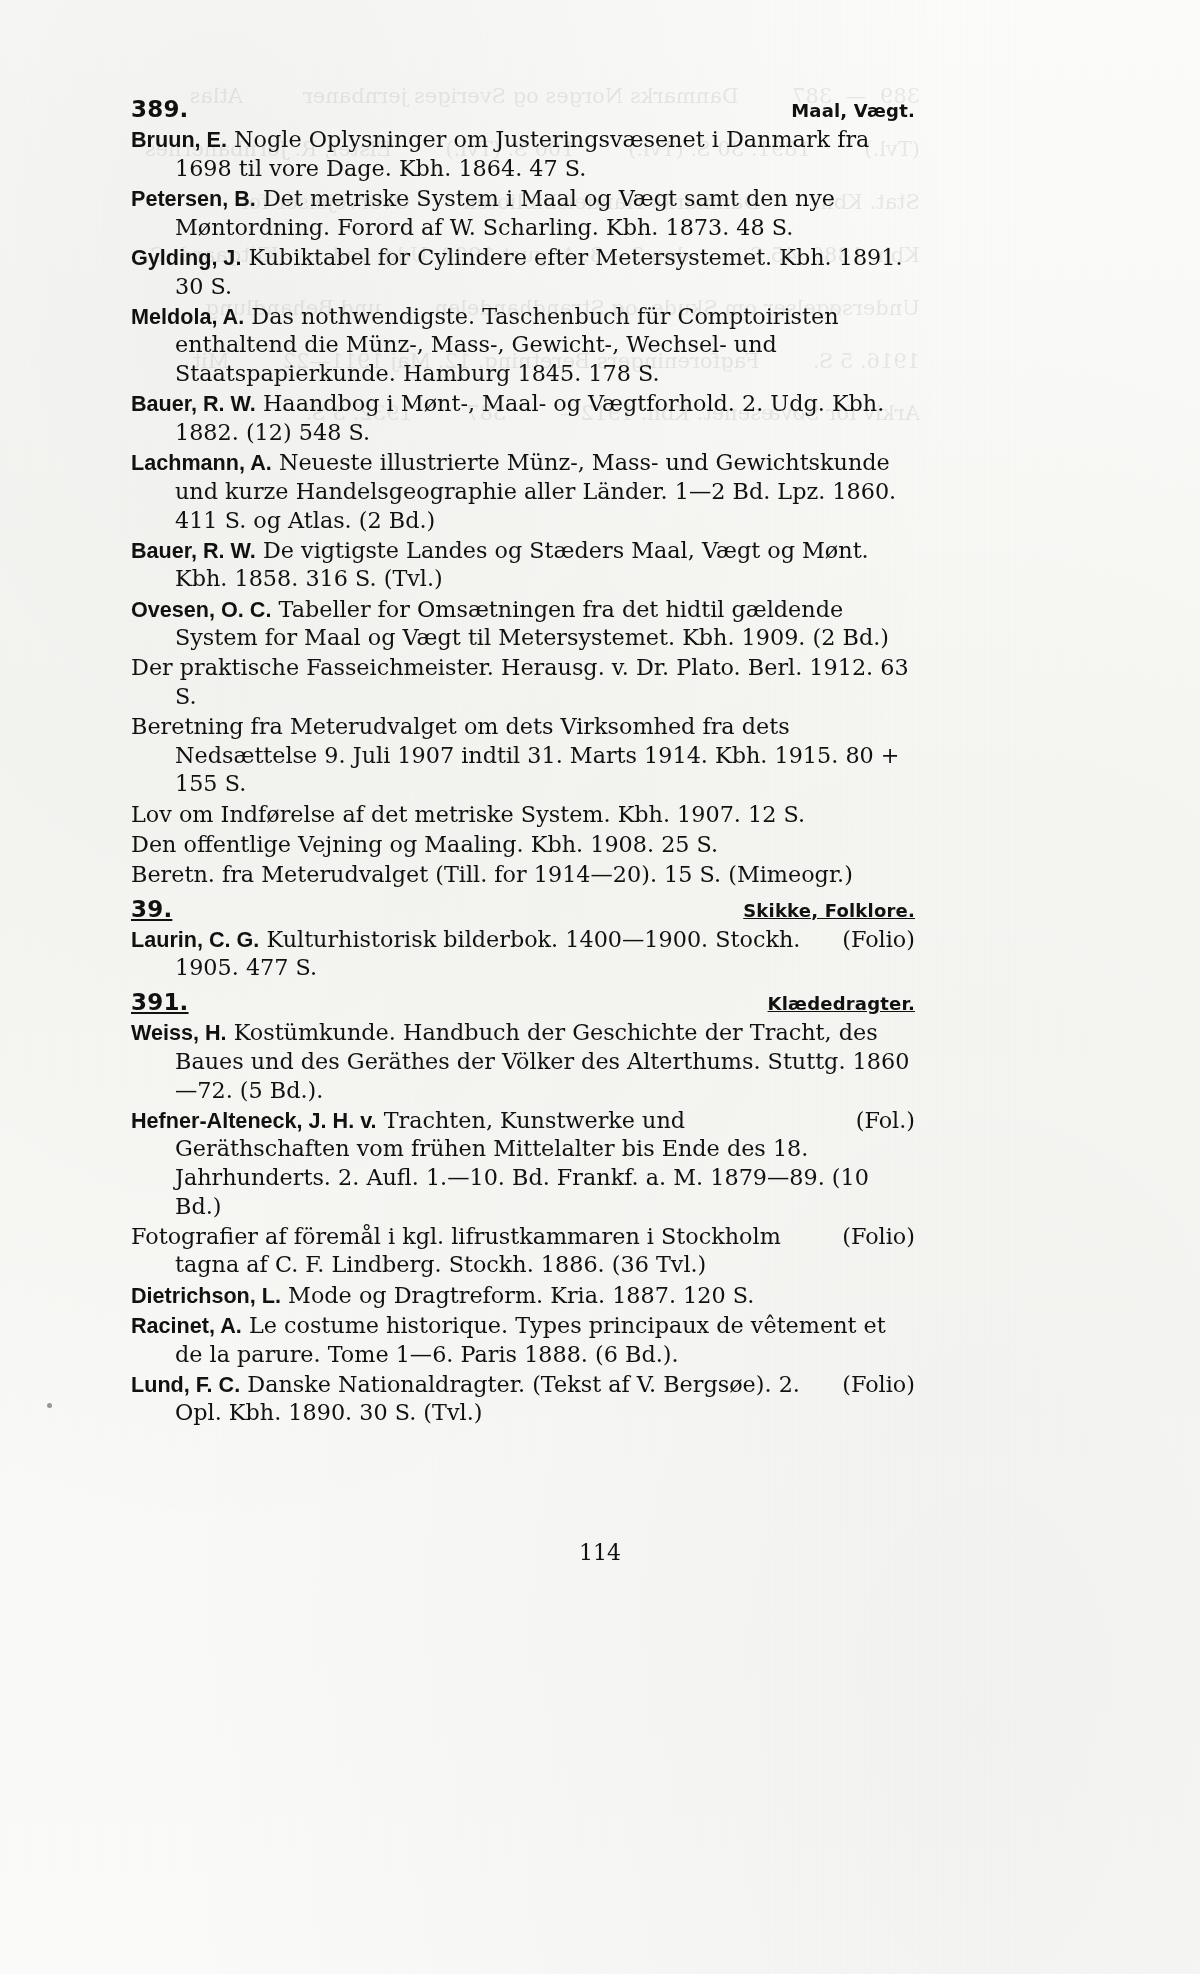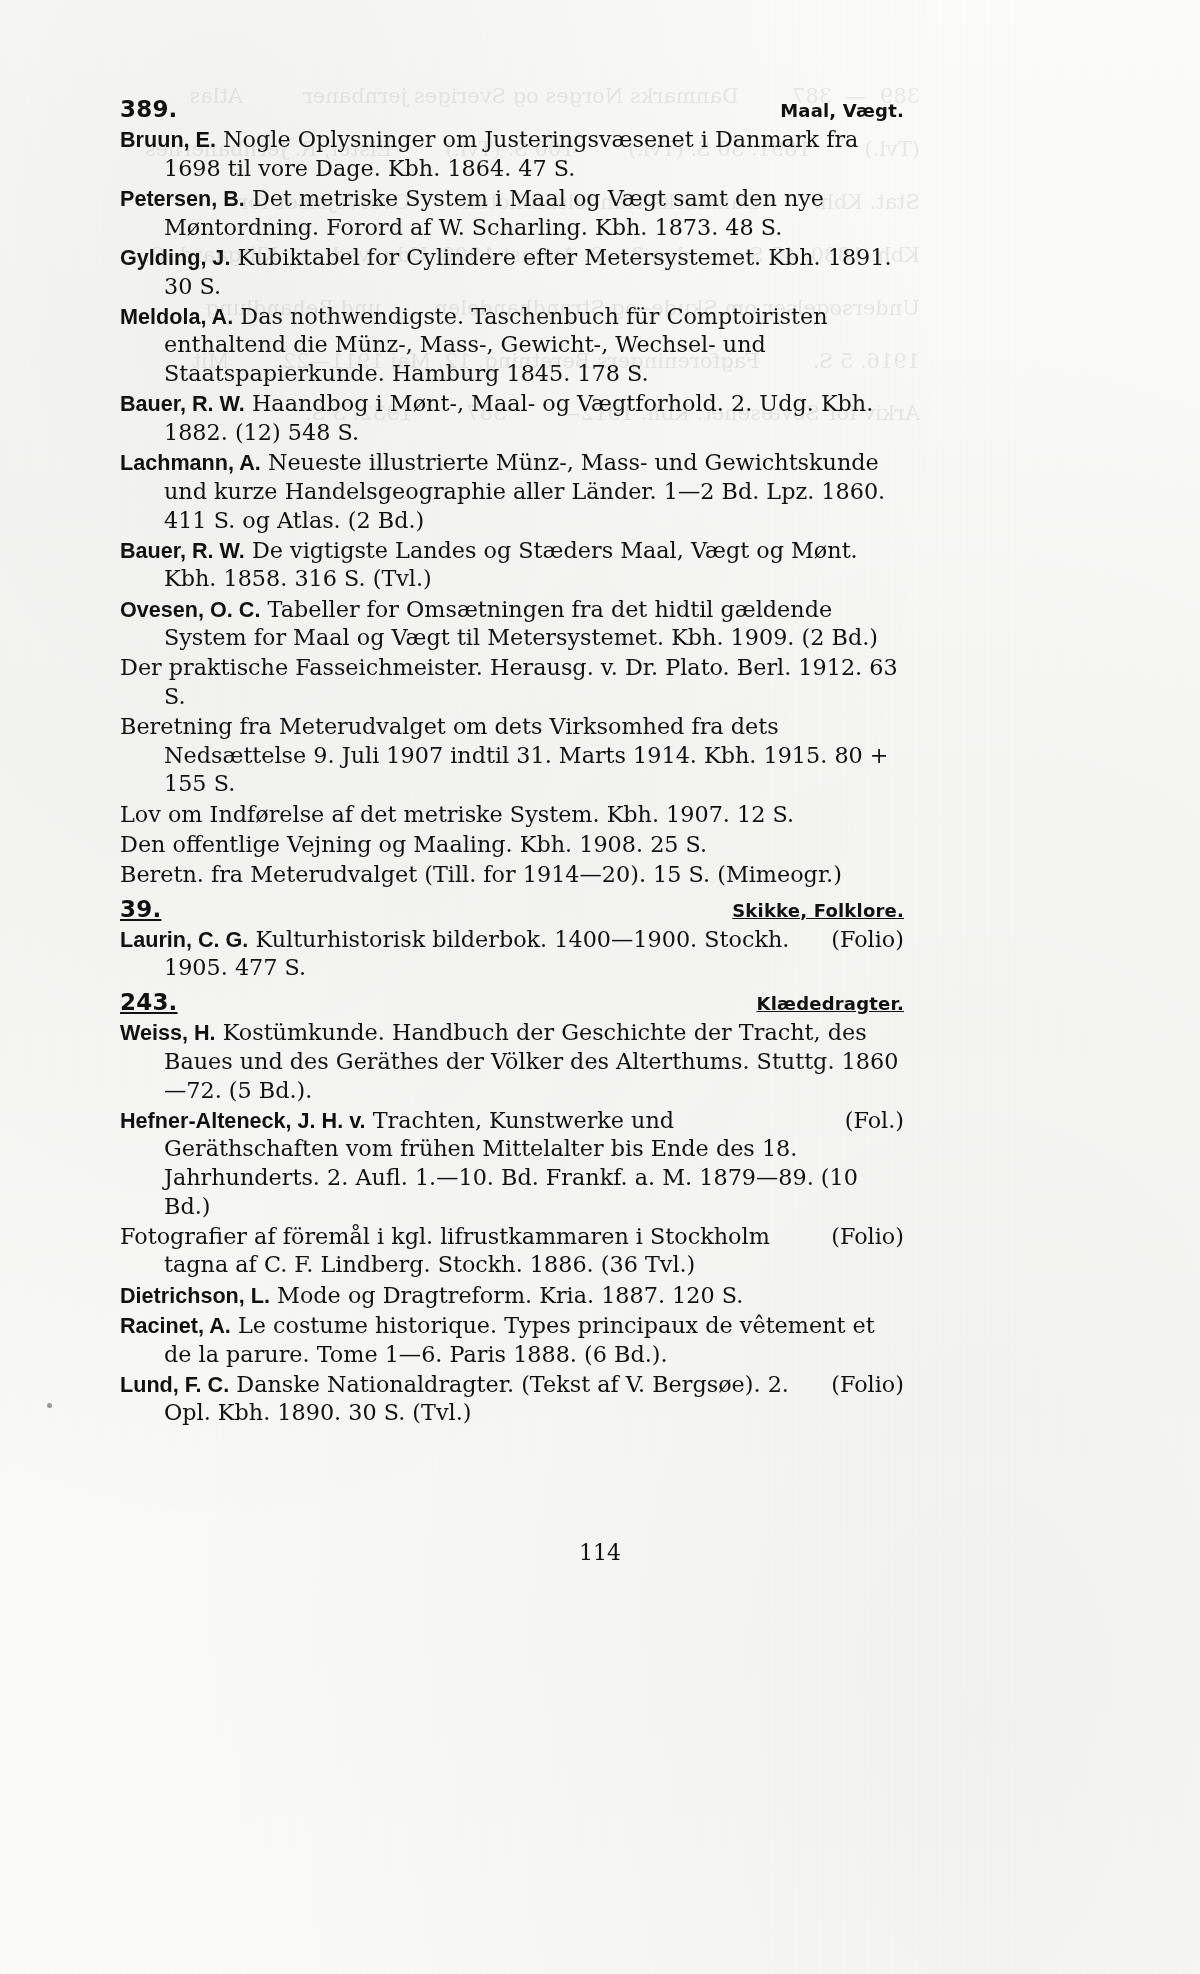--- a/index.html
+++ b/index.html
@@ -28,21 +28,21 @@
     position: absolute;
     inset: 0;
     pointer-events: none;
     opacity: 0.35;
     background-image:
       repeating-linear-gradient(0deg, rgba(0,0,0,0.012) 0px, rgba(0,0,0,0) 2px, rgba(0,0,0,0) 4px),
       repeating-linear-gradient(90deg, rgba(0,0,0,0.010) 0px, rgba(0,0,0,0) 3px, rgba(0,0,0,0) 6px);
   }
   .content {
     position: absolute;
-    left: 120px;
+    left: 131px;
     top: 96px;
     width: 784px;
   }
 
   
   .section-head {
     display: flex;
     justify-content: space-between;
     align-items: baseline;
     font-weight: bold;
@@ -154,21 +154,21 @@
 
   <div class="section-head spaced">
     <span class="num">39.</span>
     <span class="subject">Skikke, Folklore.</span>
   </div>
   <div class="entries">
     <p class="entry clearfix"><span class="fmt">(Folio)</span><span class="hang author">Laurin, C. G.</span> <span class="body">Kulturhistorisk bilderbok. 1400—1900. Stockh. 1905. 477 S.</span></p>
   </div>
 
   <div class="section-head spaced">
-    <span class="num">243.</span>
+    <span class="num">391.</span>
     <span class="subject">Klædedragter.</span>
   </div>
   <div class="entries">
     <p class="entry clearfix"><span class="hang author">Weiss, H.</span> <span class="body">Kostümkunde. Handbuch der Geschichte der Tracht, des Baues und des Geräthes der Völker des Alterthums. Stuttg. 1860—72. (5 Bd.).</span></p>
     <p class="entry clearfix"><span class="fmt">(Fol.)</span><span class="hang author">Hefner-Alteneck, J. H. v.</span> <span class="body">Trachten, Kunstwerke und Geräthschaften vom frühen Mittelalter bis Ende des 18. Jahrhunderts. 2. Aufl. 1.—10. Bd. Frankf. a. M. 1879—89. (10 Bd.)</span></p>
     <p class="entry clearfix noauthor"><span class="fmt">(Folio)</span><span class="hang body">Fotografier af föremål i kgl. lifrustkammaren i Stockholm tagna af C. F. Lindberg. Stockh. 1886. (36 Tvl.)</span></p>
     <p class="entry clearfix"><span class="hang author">Dietrichson, L.</span> <span class="body">Mode og Dragtreform. Kria. 1887. 120 S.</span></p>
     <p class="entry clearfix"><span class="hang author">Racinet, A.</span> <span class="body">Le costume historique. Types principaux de vêtement et de la parure. Tome 1—6. Paris 1888. (6 Bd.).</span></p>
     <p class="entry clearfix"><span class="fmt">(Folio)</span><span class="hang author">Lund, F. C.</span> <span class="body">Danske Nationaldragter. (Tekst af V. Bergsøe). 2. Opl. Kbh. 1890. 30 S. (Tvl.)</span></p>
   </div>

